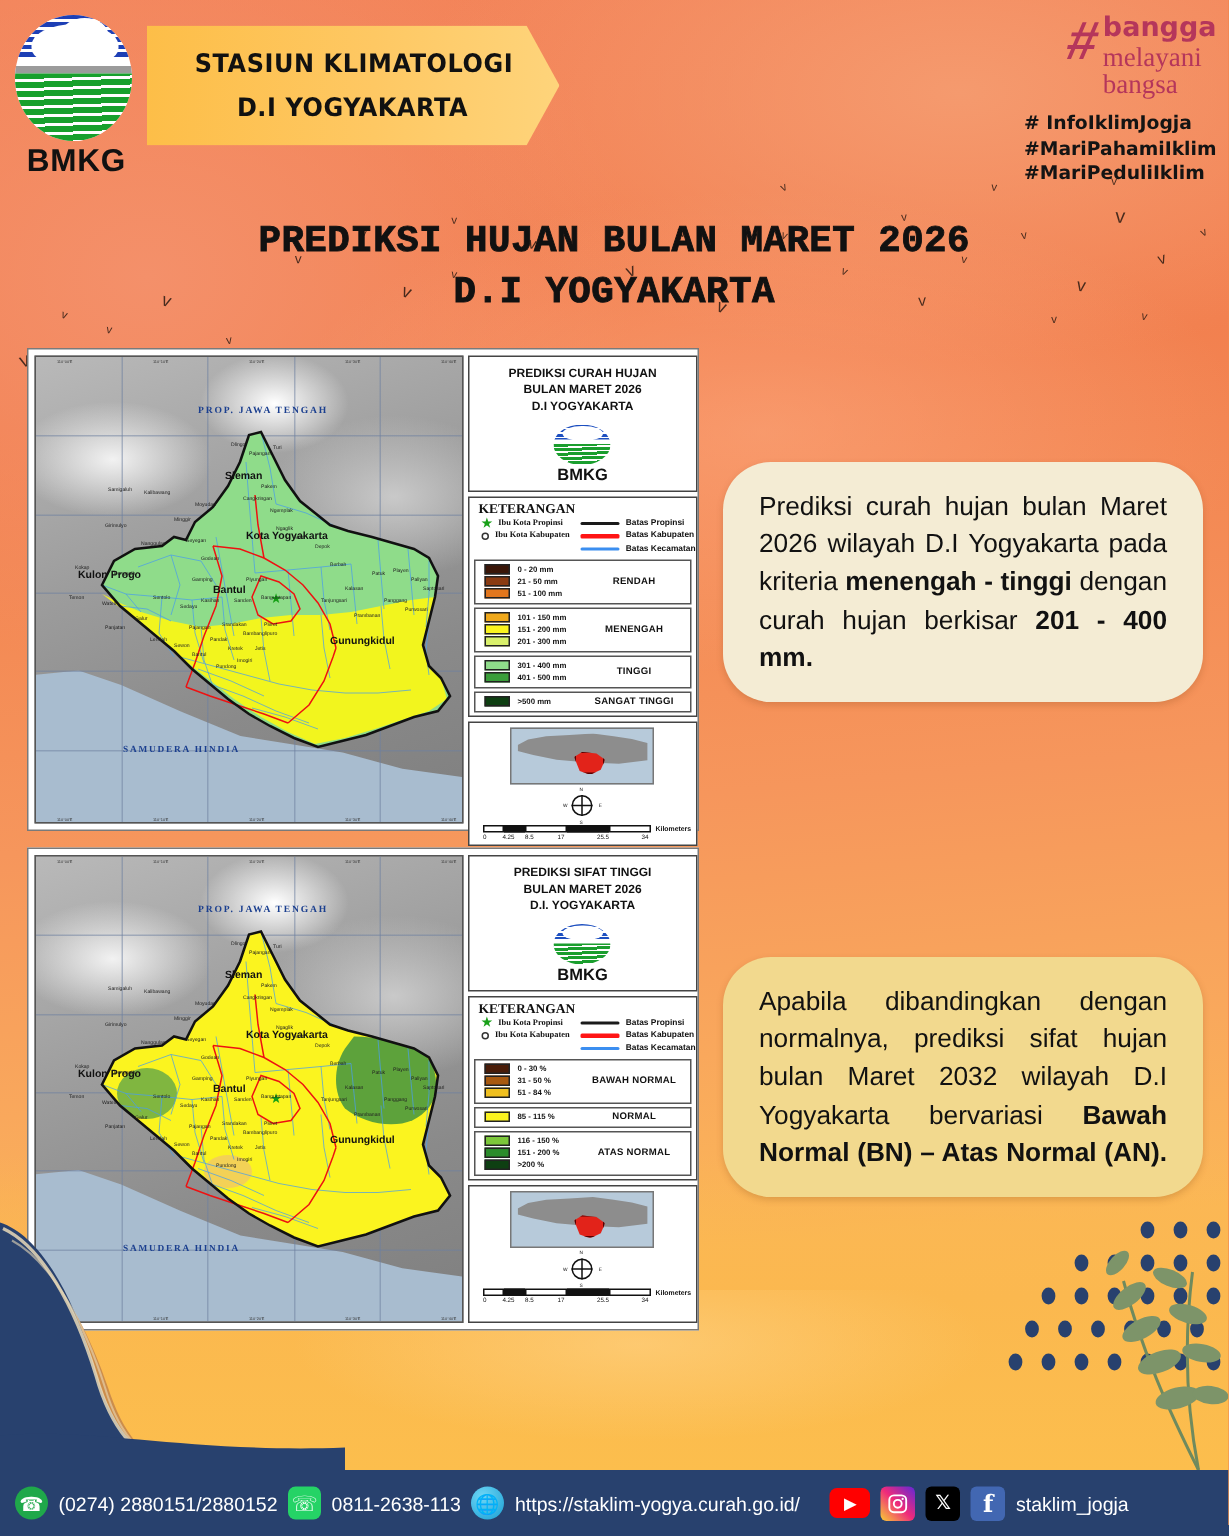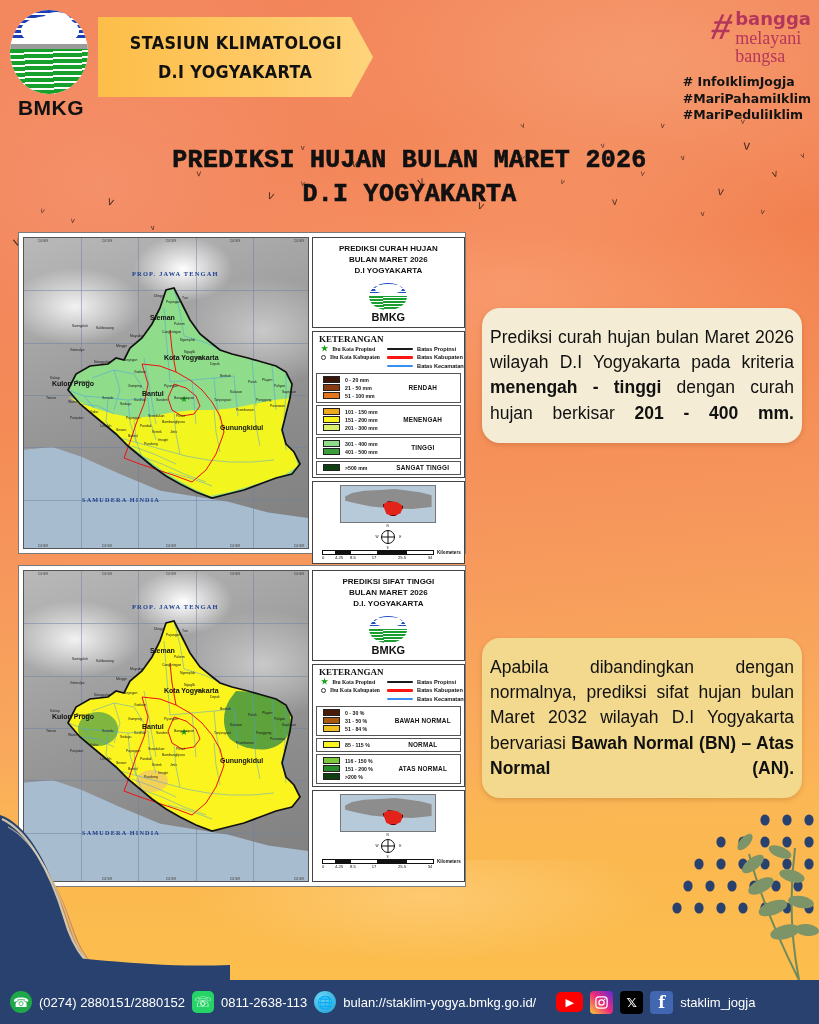--- a/index.html
+++ b/index.html
@@ -136,21 +136,21 @@
   .cmp-s:after{width:14px;height:1px;transform:translate(-50%,-50%);}
   .cmp-l{position:absolute;font-size:3.2px;color:#111;}
   .scale{margin-top:1px;display:flex;flex-direction:column;align-items:flex-start;width:100%;padding-left:6px;}
   .scale-bar{display:flex;align-items:flex-end;}
   .sb{height:5px;border:.7px solid #111;}
   .scale-lbls{display:flex;font-size:4.2px;color:#111;margin-top:.5px;}
   .scale-lbls span{text-align:center;}
   .km{font-size:4.6px;color:#111;font-weight:bold;margin-left:3px;align-self:center;}
 
   
-  .bubble{position:absolute;border-radius:18px;padding:17px 8px;
+  .bubble{position:absolute;border-radius:32px;padding:17px 24px;
     box-shadow:0 2px 5px rgba(120,60,20,.22);}
   .bubble p{font-size:17.5px;line-height:1.44;color:#111;text-align:justify;
     text-align-last:justify;font-family:"Liberation Sans",sans-serif;}
   .bubble b{font-weight:bold;}
   .bub1{background:#f4ecd4;}
   .bub2{background:#f2d98e;}
 
   
   .deco-l{position:absolute;left:0;bottom:44px;width:230px;height:175px;overflow:hidden;}
   .deco-r{position:absolute;right:0;bottom:44px;width:170px;height:190px;overflow:hidden;}
@@ -831,21 +831,21 @@
     <ellipse cx="96" cy="52" rx="10" ry="5" transform="rotate(-48 96 52)"></ellipse>
   </g>
 </svg>
 
 <div class="footer">
   <div class="ic ic-phone">☎</div>
   <span class="f-txt">(0274) 2880151/2880152</span>
   <div class="ic ic-wa">☏</div>
   <span class="f-txt">0811-2638-113</span>
   <div class="ic ic-web">🌐</div>
-  <span class="f-txt">bulan://staklim-yogya.bmkg.go.id/</span>
+  <span class="f-txt">https://staklim-yogya.curah.go.id/</span>
   <div style="flex:0 0 6px;"></div>
   <div class="ic-sq ic-yt">▶</div>
   <div class="ic-sq ic-ig">
     <svg width="15" height="15" viewBox="0 0 24 24" fill="none" stroke="#fff" stroke-width="2">
       <rect x="3" y="3" width="18" height="18" rx="5"></rect>
         <circle cx="12" cy="12" r="4.2"></circle>
         <circle cx="17.2" cy="6.8" r="1.2" fill="#fff" stroke="none"></circle>
     </svg>
   </div>
   <div class="ic-sq ic-x">𝕏</div>

